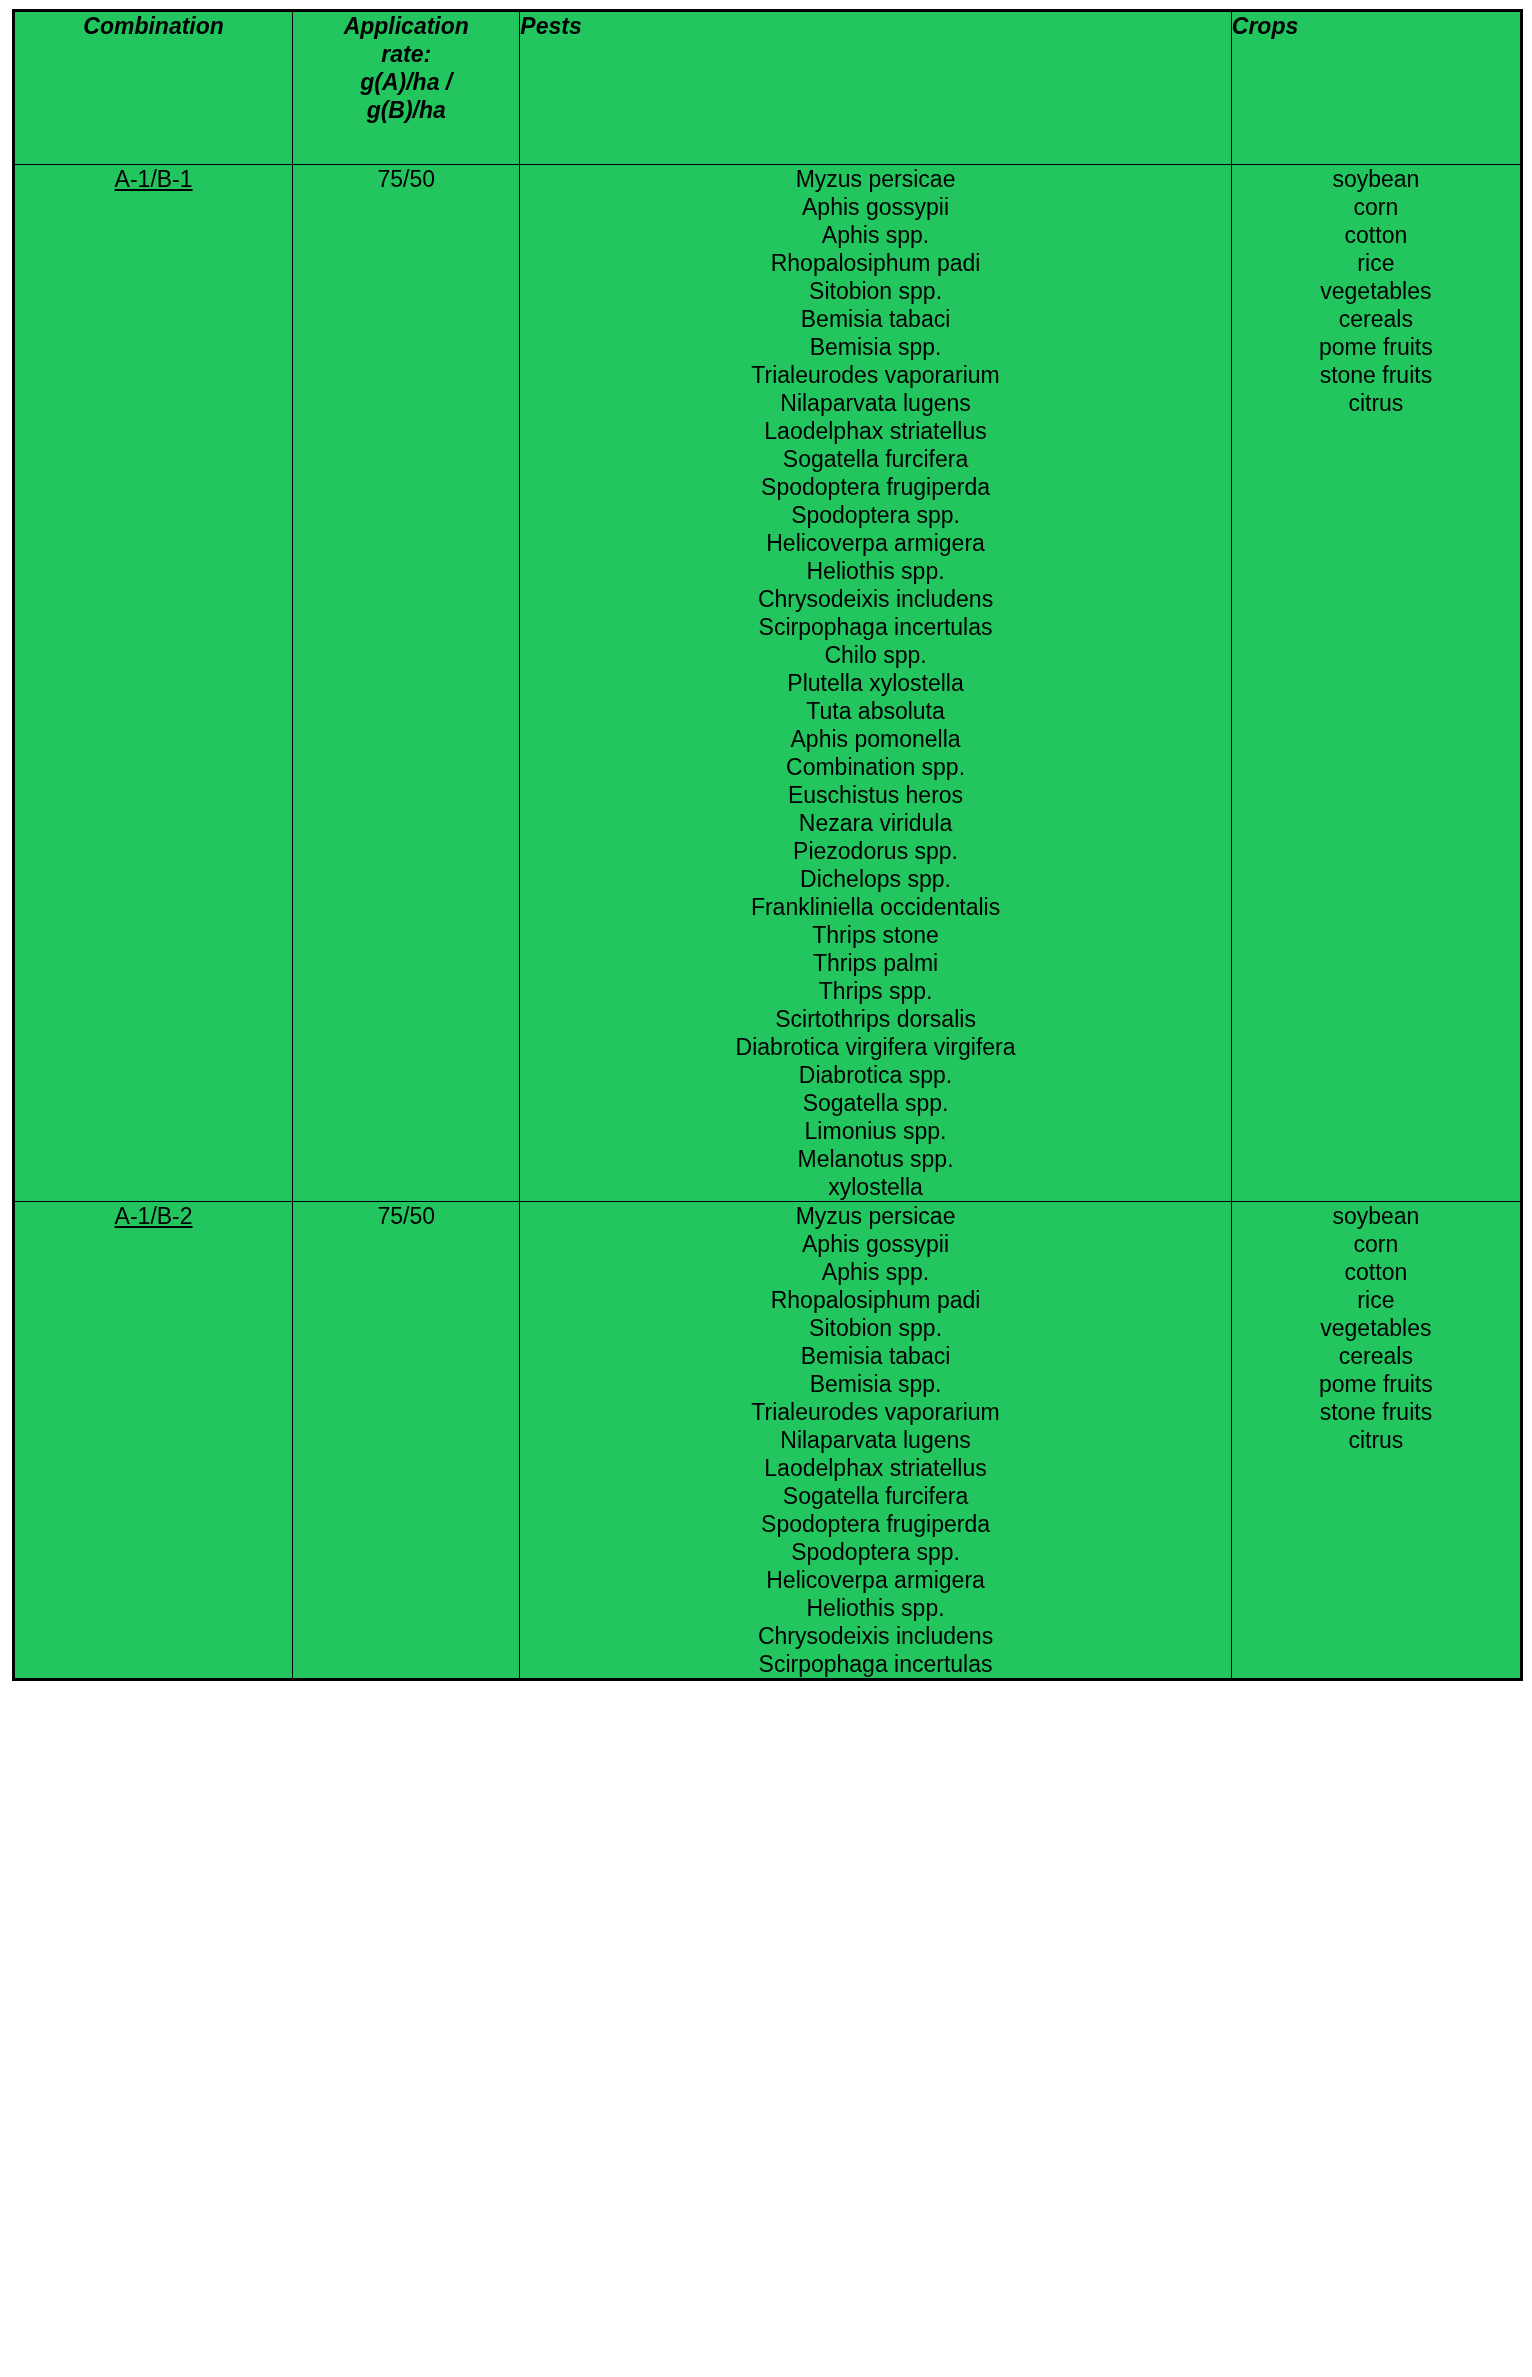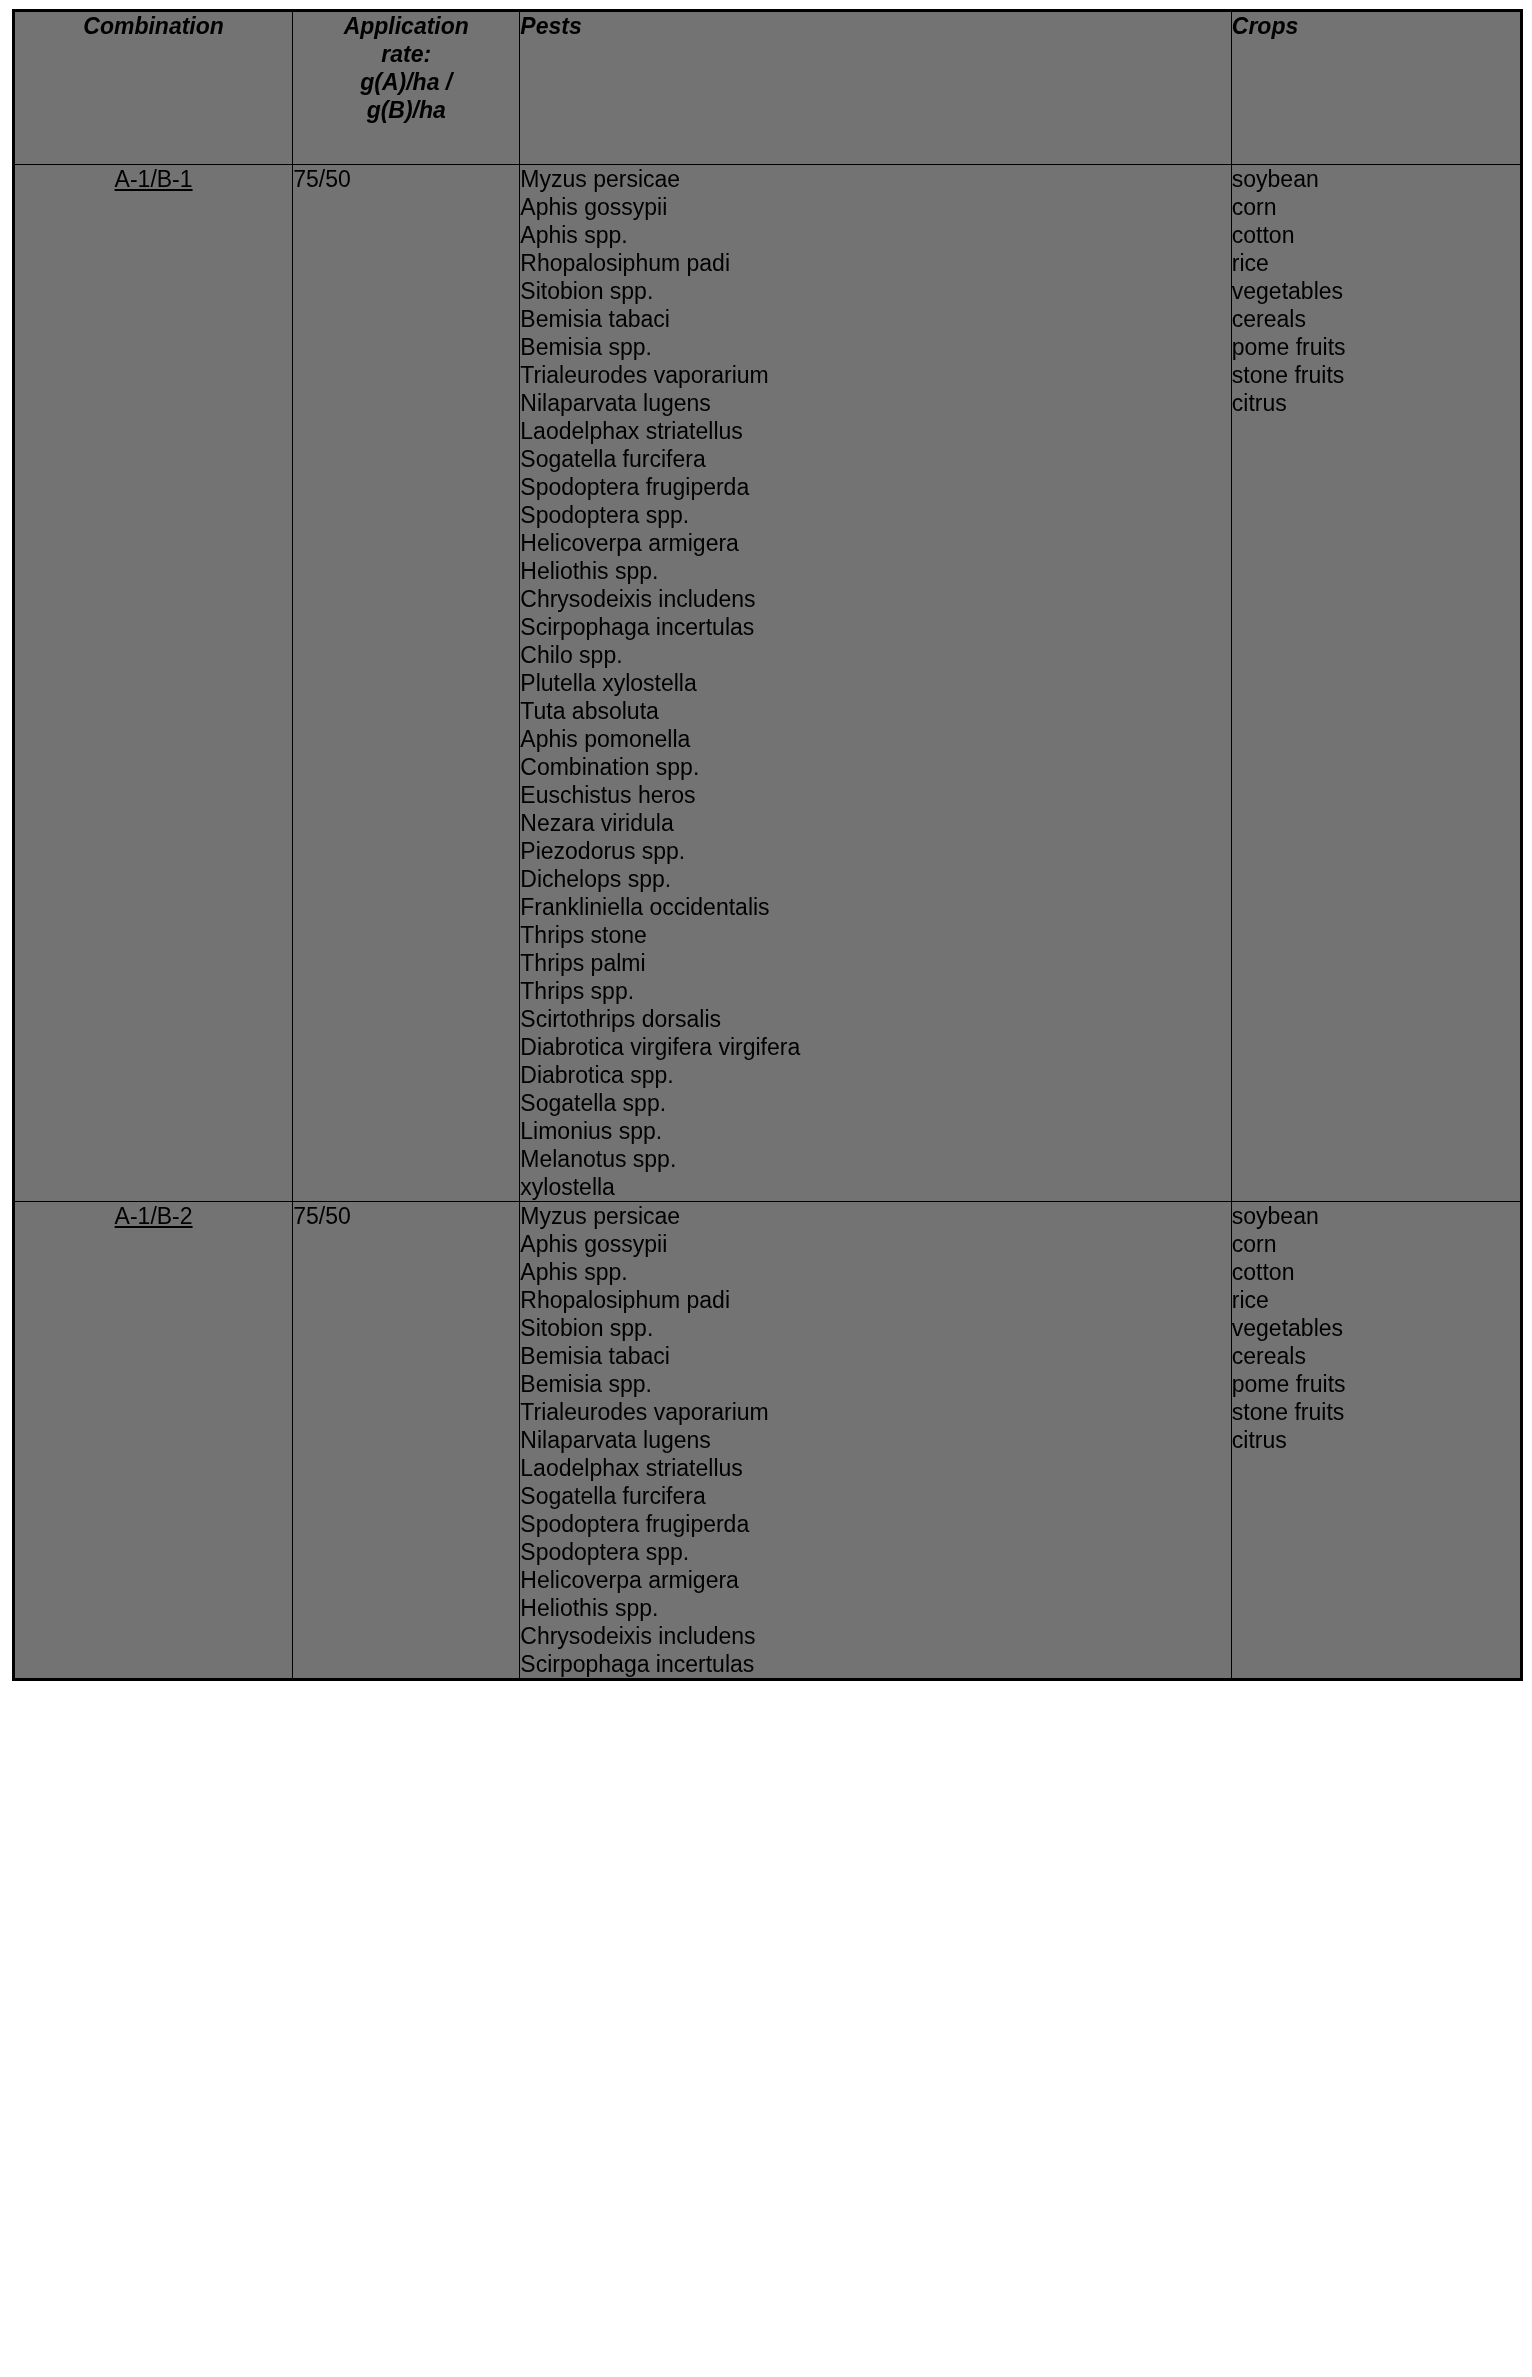--- a/index.html
+++ b/index.html
@@ -25,21 +25,21 @@
     border-collapse: collapse;
     table-layout: fixed;
     width: 1511px;
     border: 3.4px solid #000;
   }
   table.pest-table td,
   table.pest-table th {
     border: 1.7px solid #000;
     vertical-align: top;
     padding: 0;
-    background: #737373;
+    background: #22c55e;
   }
   
   table.pest-table tr:first-child th { border-top: 3.4px solid #000; }
   table.pest-table tr th:first-child,
   table.pest-table tr td:first-child { border-left: 3.4px solid #000; }
   table.pest-table tr th:last-child,
   table.pest-table tr td:last-child { border-right: 3.4px solid #000; }
 
   .col-combination { width: 279px; }
   .col-rate        { width: 227px; }
@@ -61,21 +61,21 @@
   .hd-line { display: block; white-space: pre; }
 
   
   td.cell {
     font-size: 23px;
     line-height: 28px;
     padding: 9.3px 6.8px 12px 9.3px;
     box-sizing: border-box;
   }
   td.cell-center { text-align: center; text-decoration: underline; }
-  td.cell-left   { text-align: left; }
+  td.cell-left   { text-align: center; }
 
   .stack { display: block; }
   .stack .ln {
     display: block;
     white-space: nowrap;
   }
 </style>
 </head>
 <body>
 

